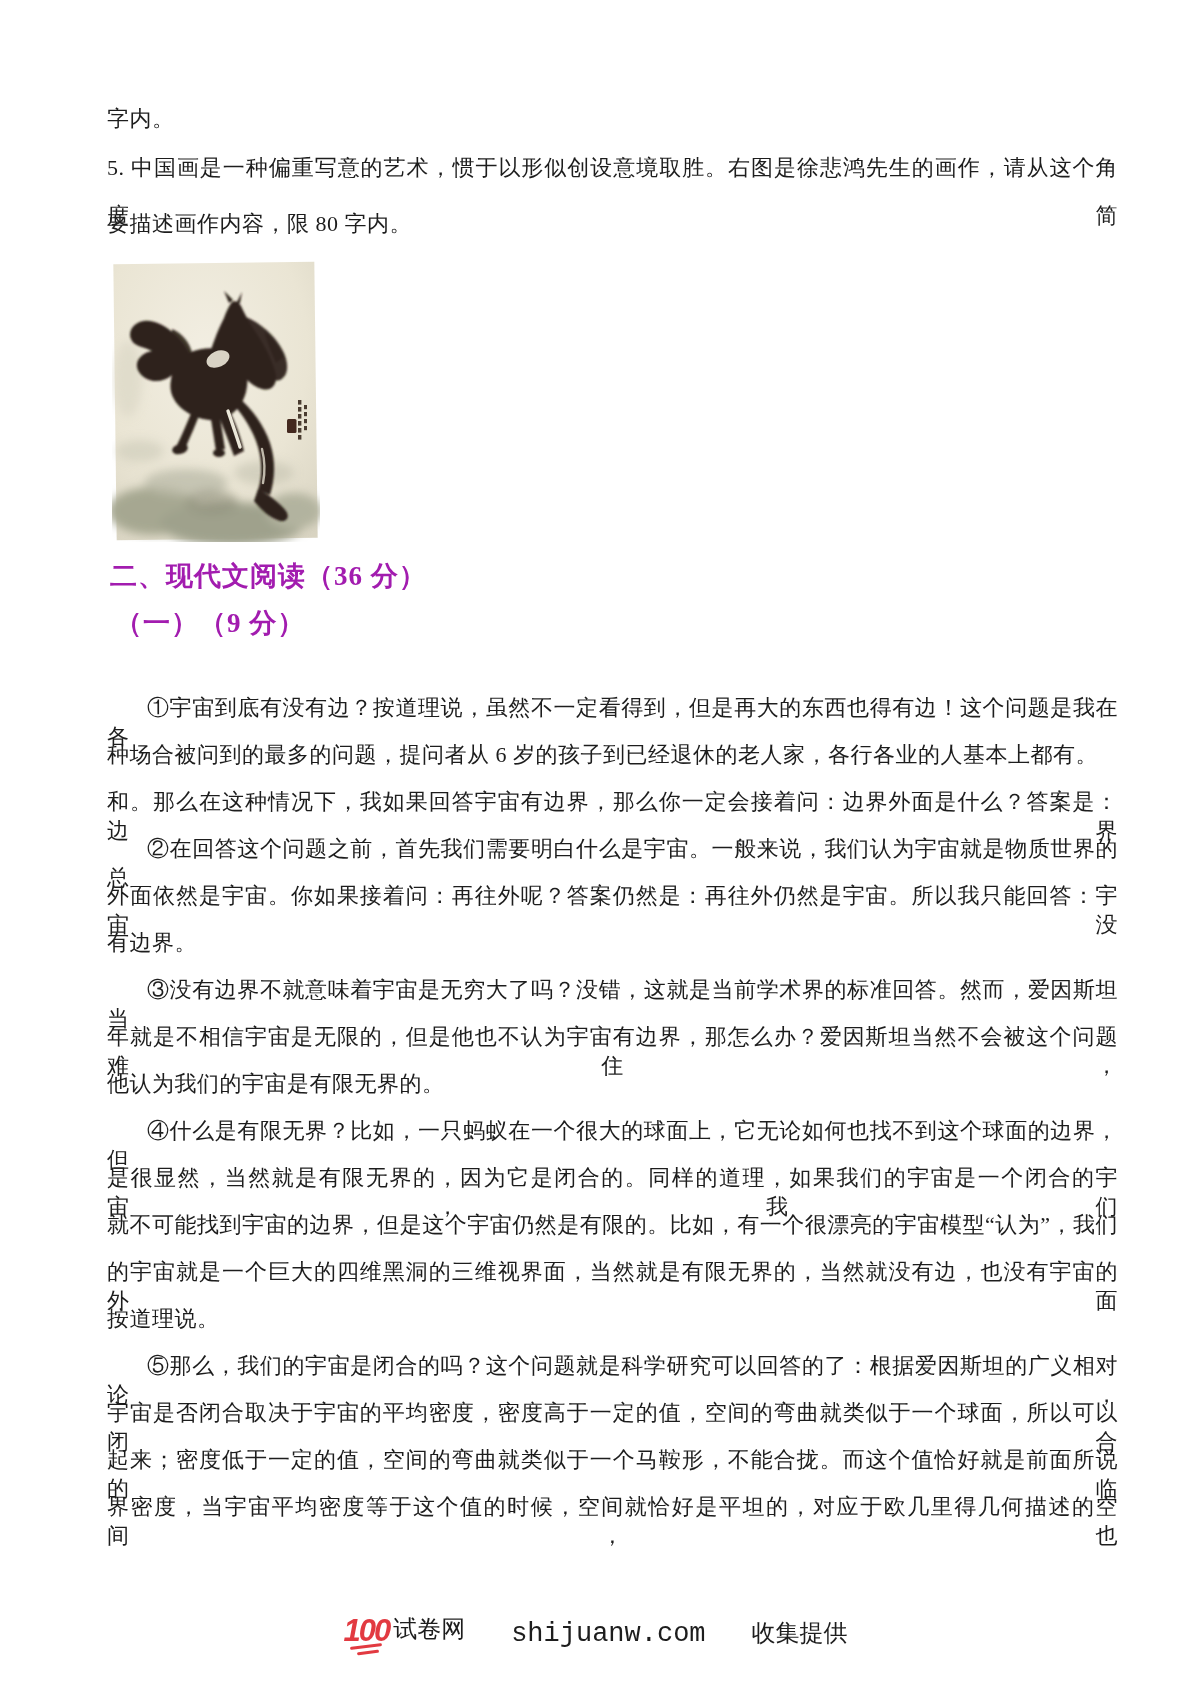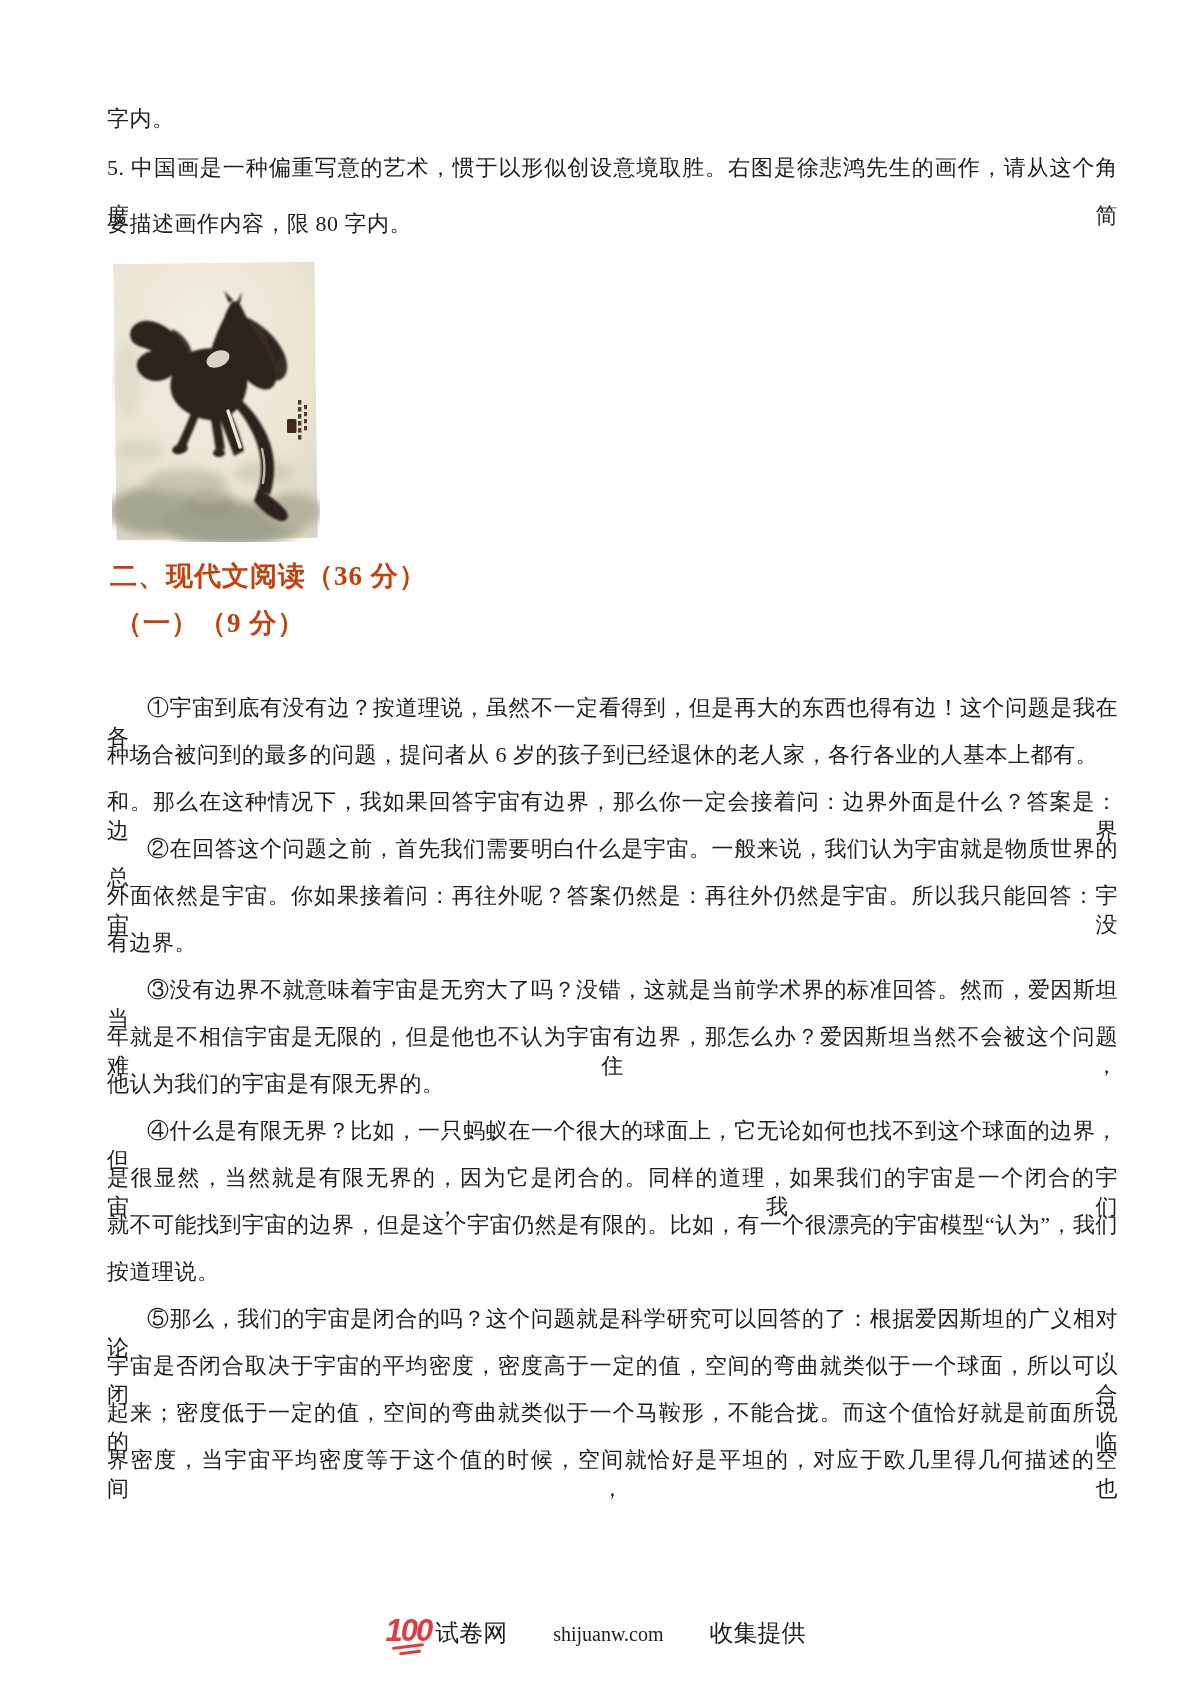--- a/index.html
+++ b/index.html
@@ -26,21 +26,21 @@
   .just {
     white-space: normal;
     text-align: justify;
     text-align-last: justify;
     word-break: break-all;
   }
   .heading {
     position: absolute;
     left: 110px;
     font-weight: 700;
-    color: #c2410c;
+    color: #a21caf;
     font-size: 27px;
     line-height: 48px;
     height: 48px;
     letter-spacing: 1px;
   }
   .painting-wrap {
     position: absolute;
     left: 112px;
     top: 248px;
     width: 208px;
@@ -62,21 +62,21 @@
     top: 1602px;
     width: 1191px;
     height: 52px;
     display: flex;
     justify-content: center;
     align-items: baseline;
     gap: 46px;
     font-size: 24px;
     color: #1d1d1d;
   }
-  .f-brand { display: flex; align-items: flex-end; }
+  .f-brand { display: flex; align-items: flex-start; }
   .f-logo {
     position: relative;
     color: #e23a41;
     font-style: italic;
     font-weight: 700;
     font-size: 31px;
     font-family: "Liberation Sans", sans-serif;
     letter-spacing: -2px;
     padding-right: 4px;
   }
@@ -92,21 +92,21 @@
   .f-logo::before {
     content: "";
     position: absolute;
     left: 14px; bottom: -5px;
     width: 22px; height: 3px;
     background: #e23a41;
     border-radius: 2px;
     transform: rotate(-7deg);
   }
   .f-site { font-size: 24px; }
-  .f-domain { font-size: 20px; font-family: Liberation Serif, serif; }
+  .f-domain { font-size: 27px; font-family: Liberation Mono, monospace; }
   .f-suffix { font-size: 24px; }
 </style>
 </head>
 <body>
 
 <div class="page">
 
   <div class="ln" style="top:84px;">字内。</div>
 
   <div class="ln just" style="top:133px;">5. 中国画是一种偏重写意的艺术，惯于以形似创设意境取胜。右图是徐悲鸿先生的画作，请从这个角度简</div>
@@ -204,20 +204,21 @@
     <div class="bln bjust">外面依然是宇宙。你如果接着问：再往外呢？答案仍然是：再往外仍然是宇宙。所以我只能回答：宇宙没</div>
     <div class="bln">有边界。</div>
 
     <div class="bln bjust bind">③没有边界不就意味着宇宙是无穷大了吗？没错，这就是当前学术界的标准回答。然而，爱因斯坦当</div>
     <div class="bln bjust">年就是不相信宇宙是无限的，但是他也不认为宇宙有边界，那怎么办？爱因斯坦当然不会被这个问题难住，</div>
     <div class="bln">他认为我们的宇宙是有限无界的。</div>
 
     <div class="bln bjust bind">④什么是有限无界？比如，一只蚂蚁在一个很大的球面上，它无论如何也找不到这个球面的边界，但</div>
     <div class="bln bjust">是很显然，当然就是有限无界的，因为它是闭合的。同样的道理，如果我们的宇宙是一个闭合的宇宙，我们</div>
     <div class="bln bjust">就不可能找到宇宙的边界，但是这个宇宙仍然是有限的。比如，有一个很漂亮的宇宙模型“认为”，我们</div>
+    <div class="bln bjust">的宇宙就是一个巨大的四维黑洞的三维视界面，当然就是有限无界的，当然就没有边，也没有宇宙的外面</div>
     <div class="bln">按道理说。</div>
 
     <div class="bln bjust bind">⑤那么，我们的宇宙是闭合的吗？这个问题就是科学研究可以回答的了：根据爱因斯坦的广义相对论，</div>
     <div class="bln bjust">宇宙是否闭合取决于宇宙的平均密度，密度高于一定的值，空间的弯曲就类似于一个球面，所以可以闭合</div>
     <div class="bln bjust">起来；密度低于一定的值，空间的弯曲就类似于一个马鞍形，不能合拢。而这个值恰好就是前面所说的临</div>
     <div class="bln bjust">界密度，当宇宙平均密度等于这个值的时候，空间就恰好是平坦的，对应于欧几里得几何描述的空间，也</div>
   </div>
 
   <div class="footer">
     <span class="f-brand">

